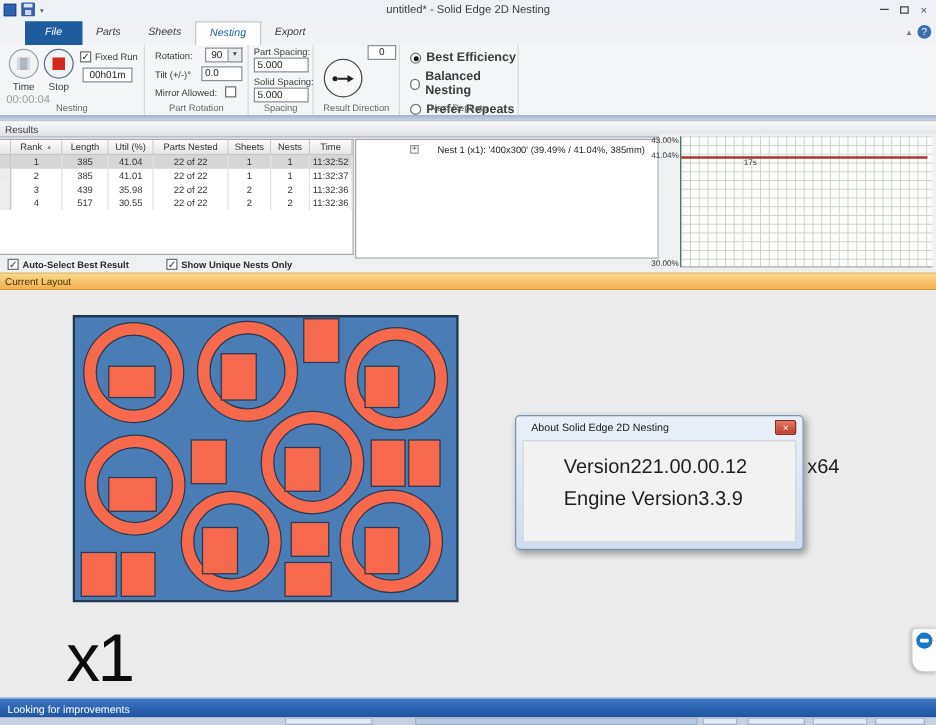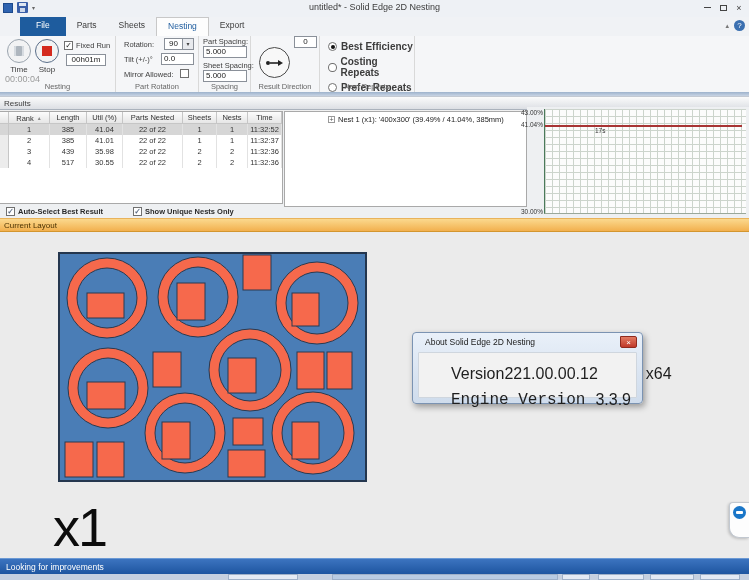--- a/index.html
+++ b/index.html
@@ -16,21 +16,21 @@
   .save-icon:after { content:""; position:absolute; left:3px; bottom:1px; width:5px; height:4px; background:#cdd8ea; }
   .qat-dd { font-size:6px; color:#666; }
   .win-title { position:absolute; left:0; right:0; top:2px; text-align:center; font-size:9px; color:#3c3c3c; }
   .win-btns { position:absolute; right:2px; top:0; display:flex; }
   .win-btn { width:16px; height:15px; display:flex; align-items:center; justify-content:center; font-size:9px; color:#444; }
   .min-glyph { width:7px; border-top:1px solid #444; display:inline-block; }
   .restore-glyph { width:7px; height:6px; border:1px solid #444; display:inline-block; }
 
   
   .tabrow { position:absolute; left:0; top:17px; width:749px; height:19px; background:#f0f2f5; }
-  .tabs { position:absolute; left:20px; top:0; height:19px; display:flex; }
+  .tabs { position:absolute; left:20px; top:0; height:19px; display:flex;font-style:italic; }
   .tab { padding:3px 11px 0 11px; font-size:8.5px; color:#3c3c3c; height:19px; }
   .tab.file { background:#1e5c9e; color:#fff; padding:3px 16px 0 16px; }
   .tab.active { background:#fdfdfd; color:#1e5c9e; border:1px solid #c8c8c8; border-bottom:none; }
   .tabrow-right { position:absolute; right:4px; top:3px; display:flex; align-items:center; gap:5px; }
   .collapse-icon { font-size:7px; color:#777; }
   .help-icon { width:11px; height:11px; border-radius:50%; background:#3a6fb0; color:#fff; font-size:8px;
     display:flex; align-items:center; justify-content:center; }
 
   
   .ribbon { position:absolute; left:0; top:36px; width:749px; height:56px; background:#f5f6f8; }
@@ -88,21 +88,21 @@
   .rt-row.sel .rt-cell { background:#d6d6d6; }
   .sort { font-size:5px; color:#888; margin-left:3px; vertical-align:1px; }
 
   .checkrow { position:absolute; left:0; bottom:0; width:283px; height:14px; display:flex; align-items:center; }
   .checkrow .chk { position:static; font-weight:bold; color:#2a2a2a; }
   .checkrow .chk:first-child { margin-left:6px; }
   .checkrow .chk:last-child { margin-left:30px; }
   .checkrow .box { color:#5a6a82; }
 
   .tree { position:absolute; left:284px; top:0; width:243px; height:96px; background:#fff; border:1px solid #a9a9a9; padding:2px 0 0 3px; }
-  .tree-item { display:flex; align-items:center; gap:3px; font-size:7.5px; color:#222; height:10px; white-space:nowrap; overflow:hidden;padding-left:40px; }
+  .tree-item { display:flex; align-items:center; gap:15px; font-size:7.5px; color:#222; height:10px; white-space:nowrap; overflow:hidden;padding-left:40px; }
   .plus-box { width:7px; height:7px; border:1px solid #999; font-size:7px; line-height:5px; text-align:center; color:#555; flex:0 0 7px; }
 
   .chart { position:absolute; left:527px; top:-4px; width:222px; height:111px; background:#eef0f2; }
   .chart-ylabel { position:absolute; right:206px; font-size:6.5px; color:#333; white-space:nowrap; }
   .chart-plot { position:absolute; left:17px; right:3px; top:2px; bottom:4px; background:#fcfcfc;
     border-left:1px solid #4a7a5a; border-bottom:1px solid #9aa89a;
     background-image:linear-gradient(#ccd4cc 1px, transparent 1px),
                      linear-gradient(90deg,#ccd4cc 1px, transparent 1px);
     background-size:7px 7px; }
   .red-line { position:absolute; left:0; right:4px; height:2px; background:#a83434; }
@@ -110,32 +110,32 @@
 
   
   .layout-header { position:absolute; left:0; top:218px; width:749px; height:14px;
     background:linear-gradient(#fbd98e,#f2b04e); border-top:1px solid #e8b35c; border-bottom:1px solid #d3962f;
     font-size:8px; color:#4a3200; padding:2px 0 0 4px; }
   .canvas { position:absolute; left:0; top:232px; width:749px; height:326px; background:#ebebeb; }
   .sheet-svg { position:absolute; left:58px; top:20px; }
   .qty { position:absolute; left:53px; top:240px; font-size:54px; color:#0c0c0c; letter-spacing:-2px;margin-top:24px; }
 
   
-  .about { position:absolute; left:412px; top:100px; width:231px; height:72px; border-radius:4px;
+  .about { position:absolute; left:412px; top:100px; width:231px; height:108px; border-radius:4px;
     background:linear-gradient(#e9f0f9,#cfdcec); border:1px solid #7b93b2;
     box-shadow:2px 3px 6px rgba(0,0,0,.35); }
   .about-title { position:absolute; left:12px; top:4px; font-size:8.5px; color:#1a1a1a; }
   .about-close { position:absolute; right:5px; top:3px; width:17px; height:12px; border-radius:0 2px 2px 2px;
     background:linear-gradient(#e37a62,#c0392b); border:1px solid #8f2a1e; color:#fff; font-size:8px;
     display:flex; align-items:center; justify-content:center; }
   .about-client { position:absolute; left:5px; top:19px; right:5px; bottom:5px; background:#f2f2f2;
     border:1px solid #cfd6de; border-radius:1px; padding:12px 0 0 32px; }
   .about-row { display:flex; font-size:16px; color:#1e1e1e; margin-bottom:8px; }
   .about-row .lbl { width:68px; }
-  .about-row .lbl.wide { width:auto; margin-right:10px;font-family:Liberation Mono, monospace; }
+  .about-row .lbl.wide { width:auto; margin-right:0; }
   .about-row .arch { margin-left:48px; }
 
   
   .tv-tab { position:absolute; right:0; top:270px; width:20px; height:36px; background:#fdfdfd;
     border:1px solid #c2c8d0; border-right:none; border-radius:4px 0 0 10px; box-shadow:-1px 1px 3px rgba(0,0,0,.2); }
   .tv-icon { position:absolute; left:3px; top:3px; width:13px; height:13px; border-radius:50%; background:#1a76c8; }
   .tv-icon:before { content:""; position:absolute; left:3px; top:5px; width:7px; height:3px; background:#fff; border-radius:1px; }
 
   
   .statusbar { position:absolute; left:0; top:558px; width:749px; height:16px;
@@ -212,21 +212,21 @@
       <div class="rlabel" style="left:8px;top:34px">Mirror Allowed:</div>
       <label class="chk" style="left:64px;top:33px">
           <span class="box empty"></span>
         </label>
       <div class="glabel">Part Rotation</div>
     </div>
 
     <div class="rgroup g3">
       <div class="rlabel" style="left:4px;top:1px">Part Spacing:</div>
       <div class="field" style="left:4px;top:10px;width:44px;text-align:left;padding-left:2px">5.000</div>
-      <div class="rlabel" style="left:4px;top:25px">Sheet Spacing:</div>
+      <div class="rlabel" style="left:4px;top:25px">Solid Spacing:</div>
       <div class="field" style="left:4px;top:34px;width:44px;text-align:left;padding-left:2px">5.000</div>
       <div class="glabel">Spacing</div>
     </div>
 
     <div class="rgroup g4">
       <div class="field" style="left:43px;top:0;width:23px">0</div>
       <div class="dir-circle">
         <svg width="20" height="8" viewBox="0 0 20 8">
           <circle cx="3" cy="4" r="2" fill="#222"></circle>
           <path d="M5 4 H14" stroke="#222" stroke-width="1.6"></path>
@@ -237,21 +237,21 @@
     </div>
 
     <div class="rgroup g5" style="padding-top:5px">
       <div>
           <div class="radio-row">
             <div class="radio on"></div>
             <div style="display: inline;">Best Efficiency</div>
           </div>
           <div class="radio-row">
             <div class="radio"></div>
-            <div style="display: inline;">Costing Repeats</div>
+            <div style="display: inline;">Balanced Nesting</div>
           </div>
           <div class="radio-row">
             <div class="radio"></div>
             <div style="display: inline;">Prefer Repeats</div>
           </div>
         </div>
       <div class="glabel">Nest Repeats</div>
     </div>
 
   </div>

